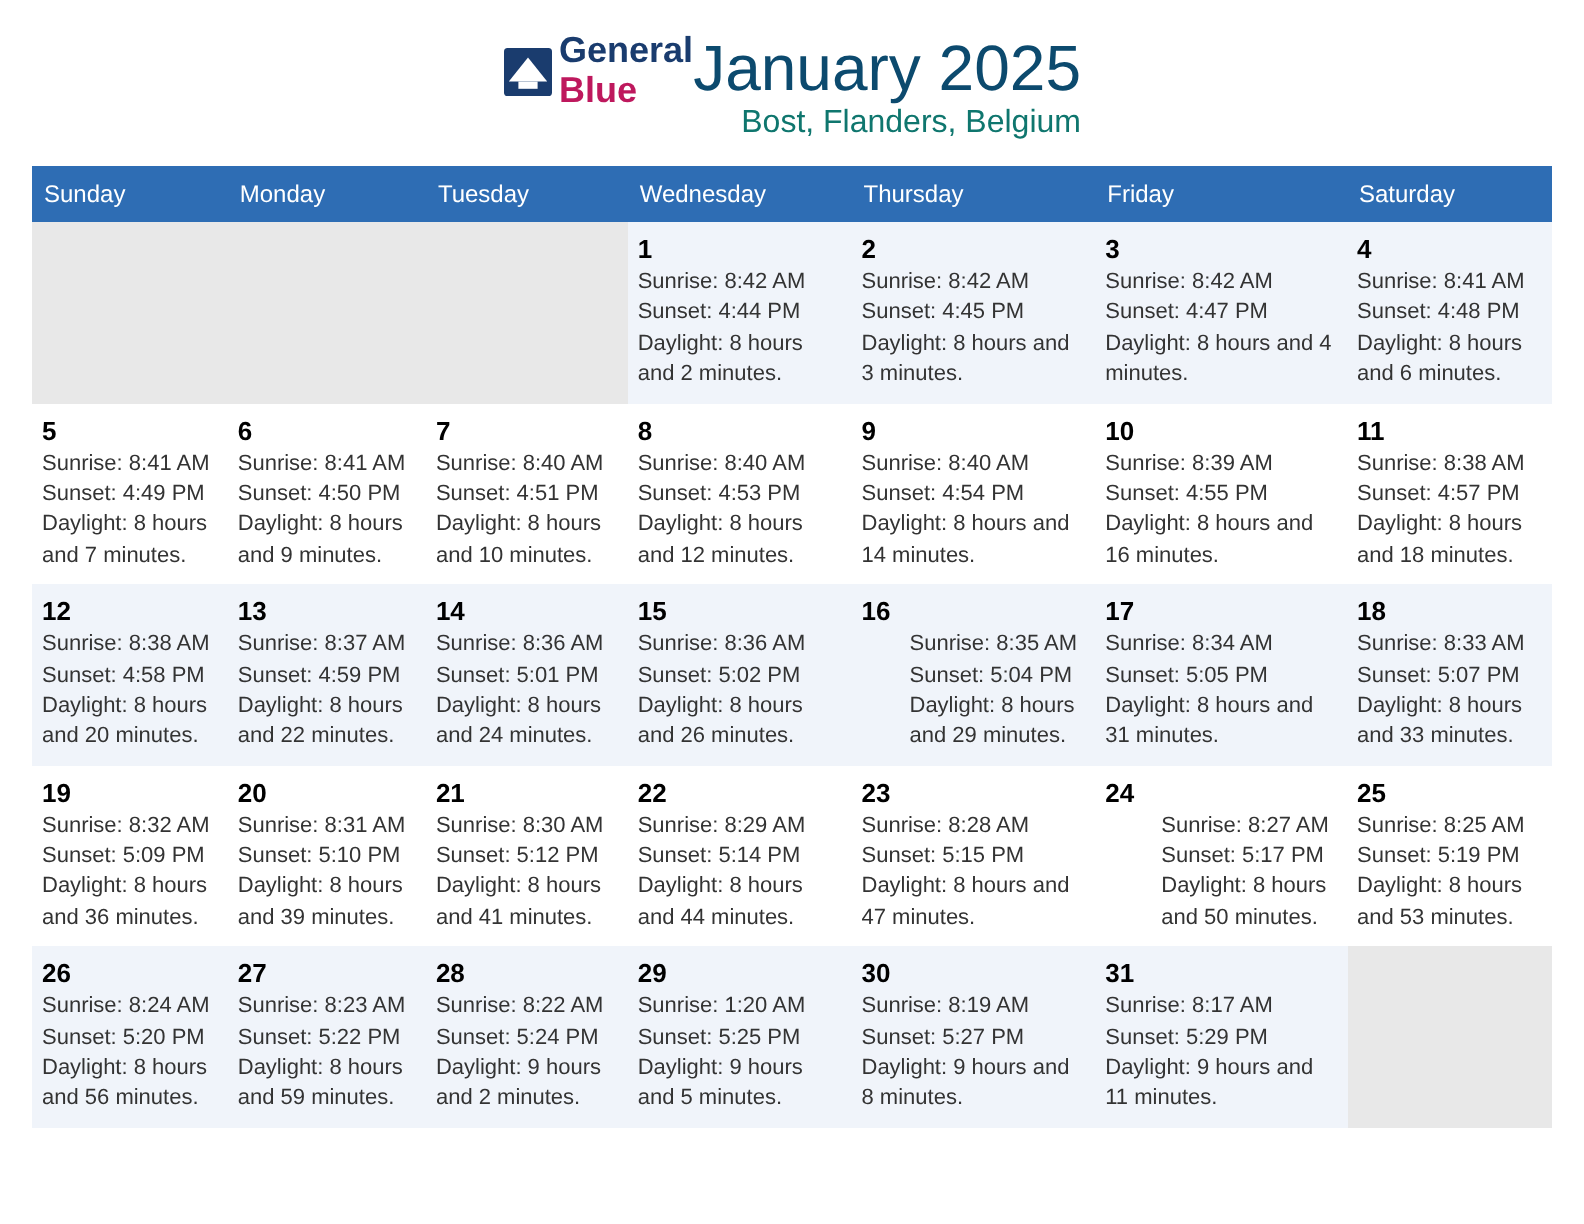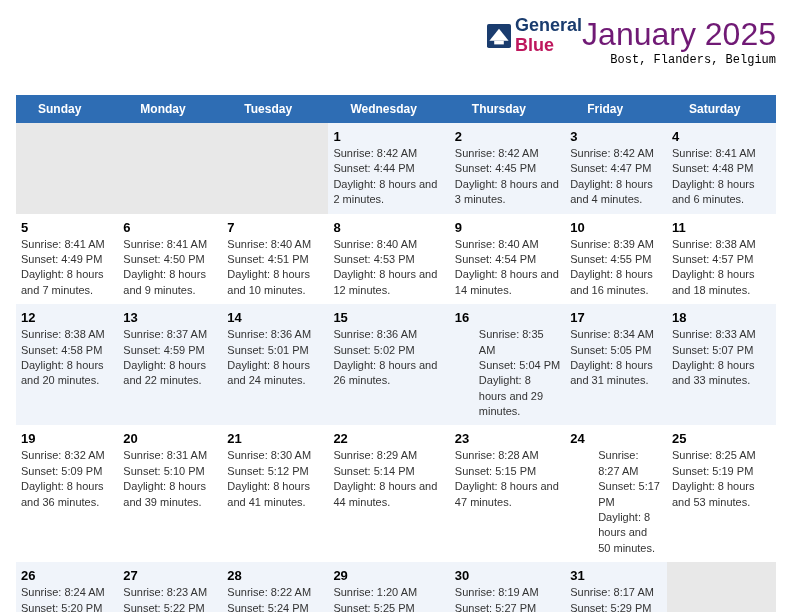--- a/index.html
+++ b/index.html
@@ -5,23 +5,23 @@
     * { box-sizing: border-box; margin: 0; padding: 0; }
     body {
       font-family: Arial, sans-serif;
       background: #fff;
       width: 792px;
       min-height: 612px;
       padding: 16px;
     }
     .header {
       display: flex;
-      justify-content: flex-end;
+      justify-content: center;
       align-items: flex-start;
-      margin-bottom: 28px;
+      margin-bottom: 12px;
     }
     .logo-text {
       display: flex;
       flex-direction: column;
       font-size: 18px;
       font-weight: bold;
       color: #1a3c6e;
       line-height: 1.1;
     }
     .logo-text span:first-child { color: #1a3c6e; }
@@ -35,42 +35,41 @@
       align-items: center;
     }
     .logo-blue {
       color: #be185d;
     }
     .title-block {
       text-align: right;
     }
     .title-block h1 {
       font-size: 32px;
-      color: #701a75;
+      color: #0c4a6e;
       font-weight: normal;
     }
     .title-block h2 {
-      font-size: 12px;
-      color: #000000;
+      font-size: 16px;
+      color: #0f766e;
       font-weight: normal;
-      font-family: Liberation Mono, monospace;
     }
     table {
       width: 100%;
       border-collapse: collapse;
       font-size: 11px;
     }
     thead tr {
       background-color: #2e6db4;
       color: white;
     }
     thead th {
-      padding: 7px 22px;
+      padding: 7px 6px;
       text-align: left;
-      font-weight: bold;
+      font-weight: normal;
       font-size: 12px;
     }
     tbody tr {
       vertical-align: top;
     }
     tbody tr:nth-child(odd) {
       background-color: #f0f4fa;
     }
     tbody tr:nth-child(even) {
       background-color: #ffffff;

